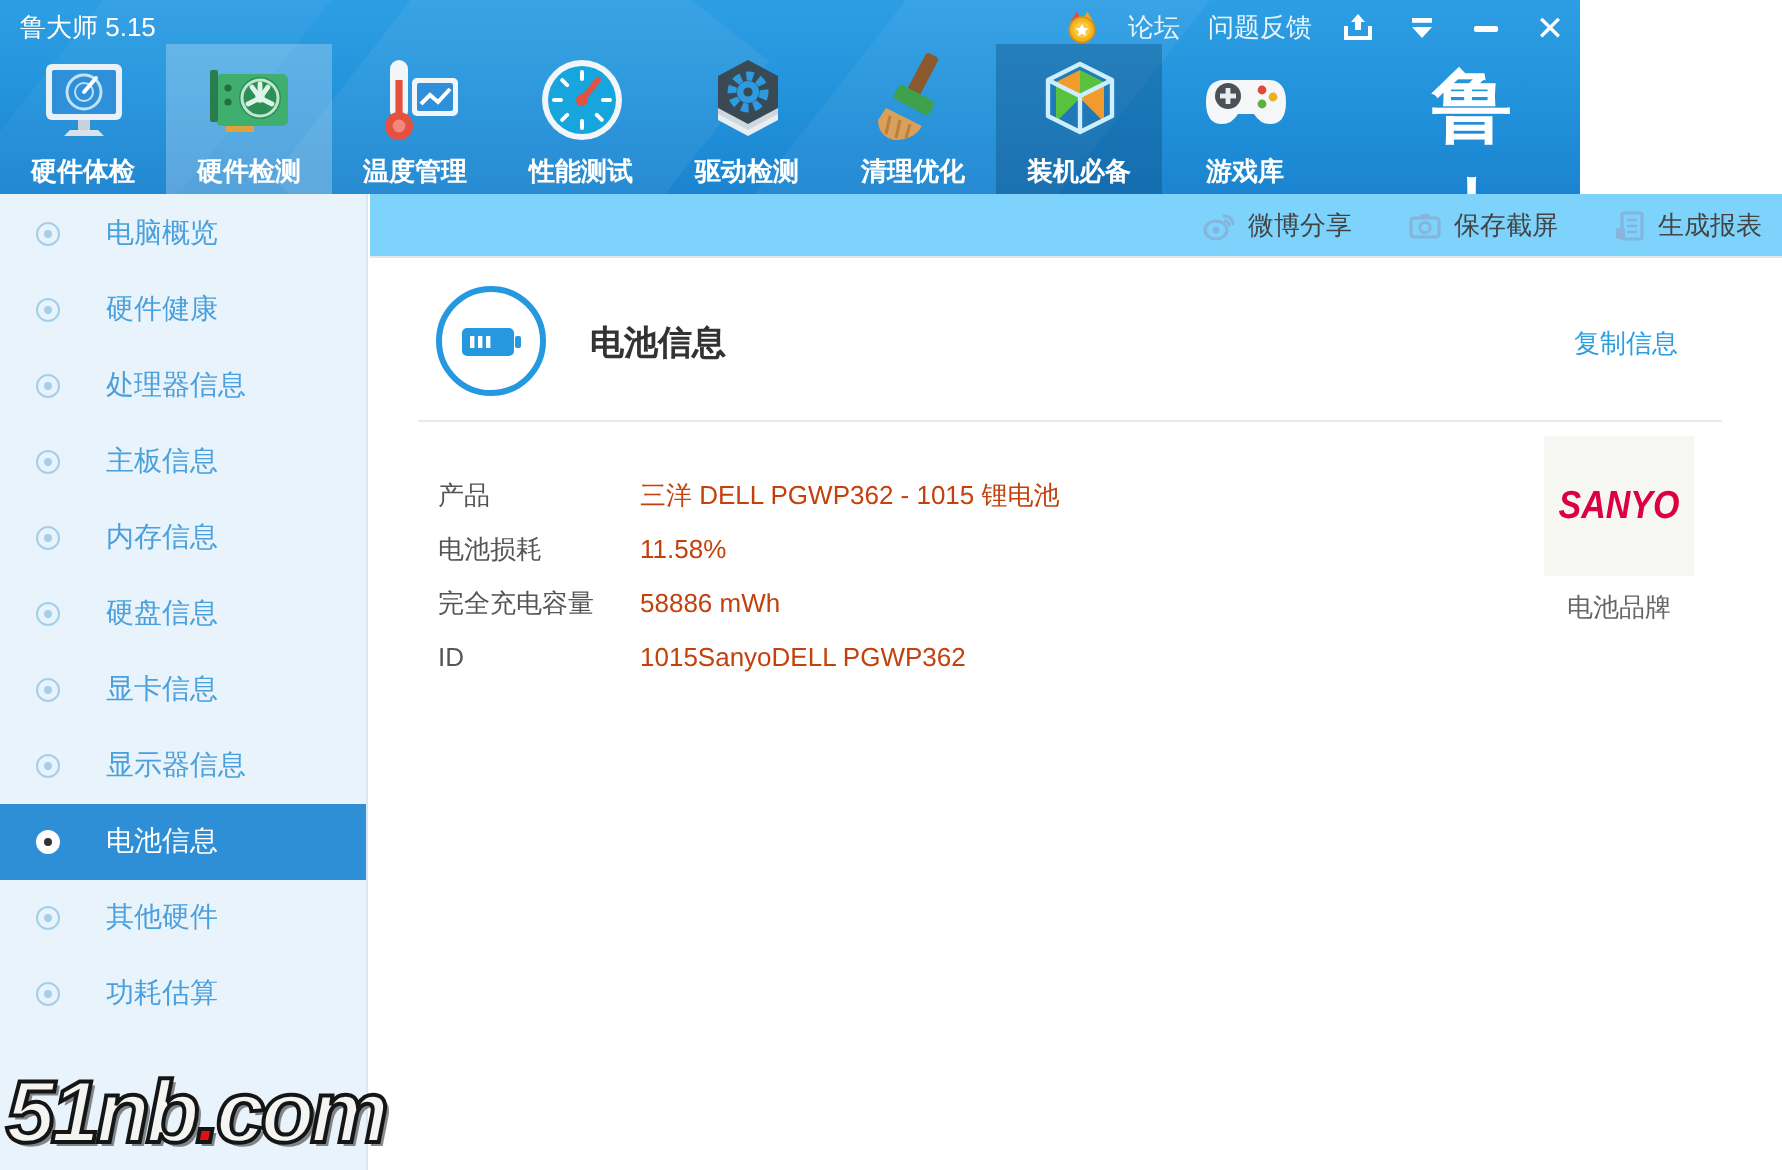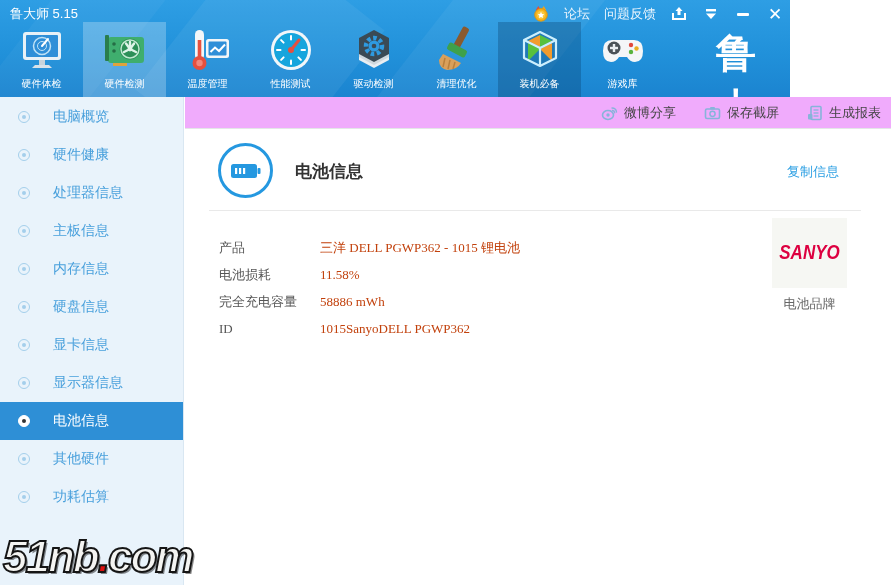--- a/index.html
+++ b/index.html
@@ -27,33 +27,33 @@
   .tb-ico{ width:18px; height:18px; display:flex; align-items:center; justify-content:center;
            cursor:pointer; color:#fff; }
   .tb-ico svg{ display:block; }
   .min-glyph{ width:12px; height:3px; background:#fff; border-radius:1px; }
   .close-glyph{ font-size:17px; font-weight:bold; line-height:1; color:#fff; }
 
   
   .nav-item{ position:absolute; top:22px; width:83px; height:75px; text-align:center;
              cursor:pointer; }
   .nav-item .ico{ margin:2px auto 0; width:52px; height:52px; }
-  .nav-item .lbl{ display:block; margin-top:1px; color:#fff; font-size:10px; }
+  .nav-item .lbl{ display:block; margin-top:1px; color:#fff; font-size:13px;font-weight:bold; }
   .nav-item.sel{ background:rgba(255,255,255,0.25); }
   .nav-item.hov{ background:rgba(8,56,101,0.30); }
 
   .brand-logo{ position:absolute; left:716px; top:26px; color:#fff; }
   .brand-logo .big{ font-size:40px; font-weight:bold; letter-spacing:2px; }
   .brand-logo .slogan{ font-size:12px; letter-spacing:3px; margin-top:5px; font-style:italic; }
   .mascot{ position:absolute; left:811px; top:18px; width:75px; height:75px; border-radius:50%;
            border:3px solid #f2f8fd; background:#d8ecfa; overflow:hidden;
            box-shadow:0 1px 3px rgba(0,0,0,0.25); }
 
   
-  .toolbar{ position:absolute; left:185px; top:97px; right:0; height:32px; background:#f0abfc;
+  .toolbar{ position:absolute; left:185px; top:97px; right:0; height:32px; background:#7dd3fc;
             border-bottom:1px solid #e4e6e8; display:flex; align-items:center;
             justify-content:flex-end; gap:28px; padding-right:10px; }
   .tool-btn{ display:flex; align-items:center; gap:6px; color:#444; font-size:13px;
              cursor:pointer; }
   .tool-btn svg{ display:block; }
 
   
   .sidebar{ position:absolute; left:0; top:97px; width:184px; bottom:0; background:#e9f3fb;
             border-right:1px solid #d9e7f2; padding-top:1px; }
   .side-item{ height:38px; display:flex; align-items:center; cursor:pointer;
@@ -72,21 +72,21 @@
   .batt-circle{ position:absolute; left:33px; top:13px; width:55px; height:55px;
                 border:3px solid #2598e0; border-radius:50%; display:flex; align-items:center;
                 justify-content:center; }
   .page-title{ position:absolute; left:110px; top:30px; font-size:17px; font-weight:bold;
                color:#333; }
   .copy-link{ position:absolute; left:602px; top:33px; font-size:13px; color:#2b9fe3;
               cursor:pointer; }
   .divider{ position:absolute; left:24px; right:30px; top:80px; height:1px; background:#e9e9e9; }
 
   .info-table{ position:absolute; left:34px; top:104px; }
-  .info-row{ height:27px; display:flex; align-items:center; font-size:13px;font-family:Liberation Serif, serif; }
+  .info-row{ height:27px; display:flex; align-items:center; font-size:13px; }
   .info-row .k{ width:101px; color:#555; }
   .info-row .v{ color:#c2410c; }
 
   .brand-box{ position:absolute; left:587px; top:88px; width:75px; height:70px;
               background:#f6f7f3; display:flex; align-items:center; justify-content:center; }
   .brand-box .sanyo{ font-size:17px; font-weight:bold; font-style:italic; letter-spacing:0;
                      transform:scaleY(1.15); }
   .brand-caption{ position:absolute; left:587px; top:165px; width:75px; text-align:center;
                   font-size:13px; color:#666; }
 

